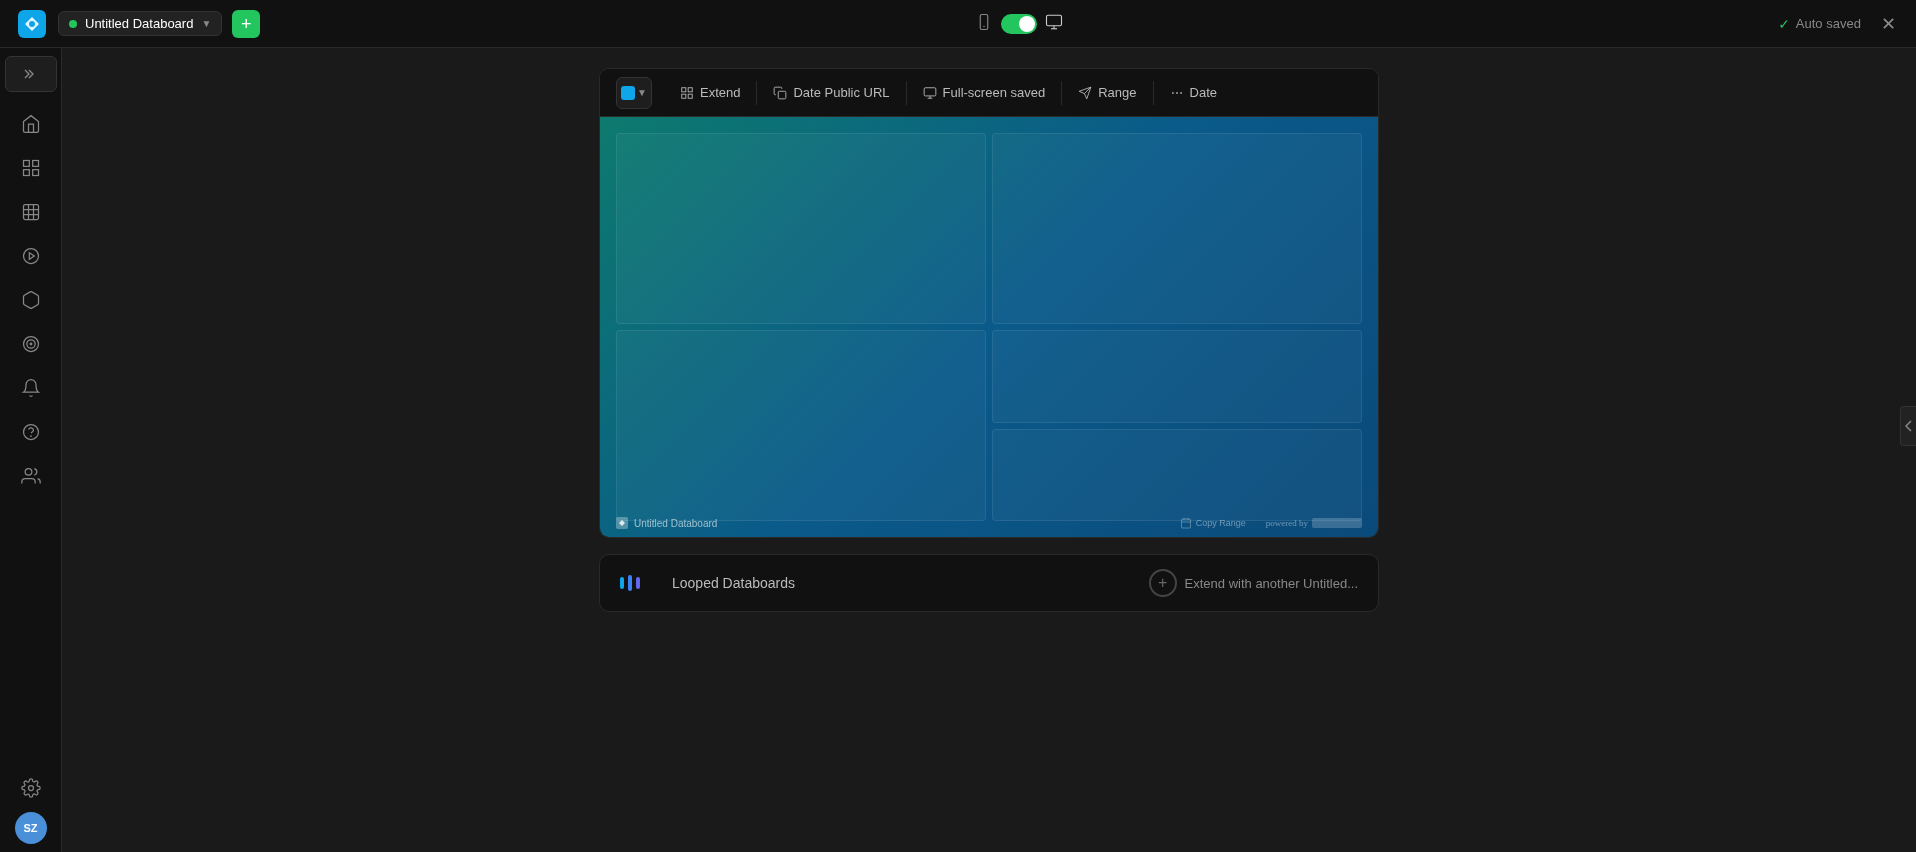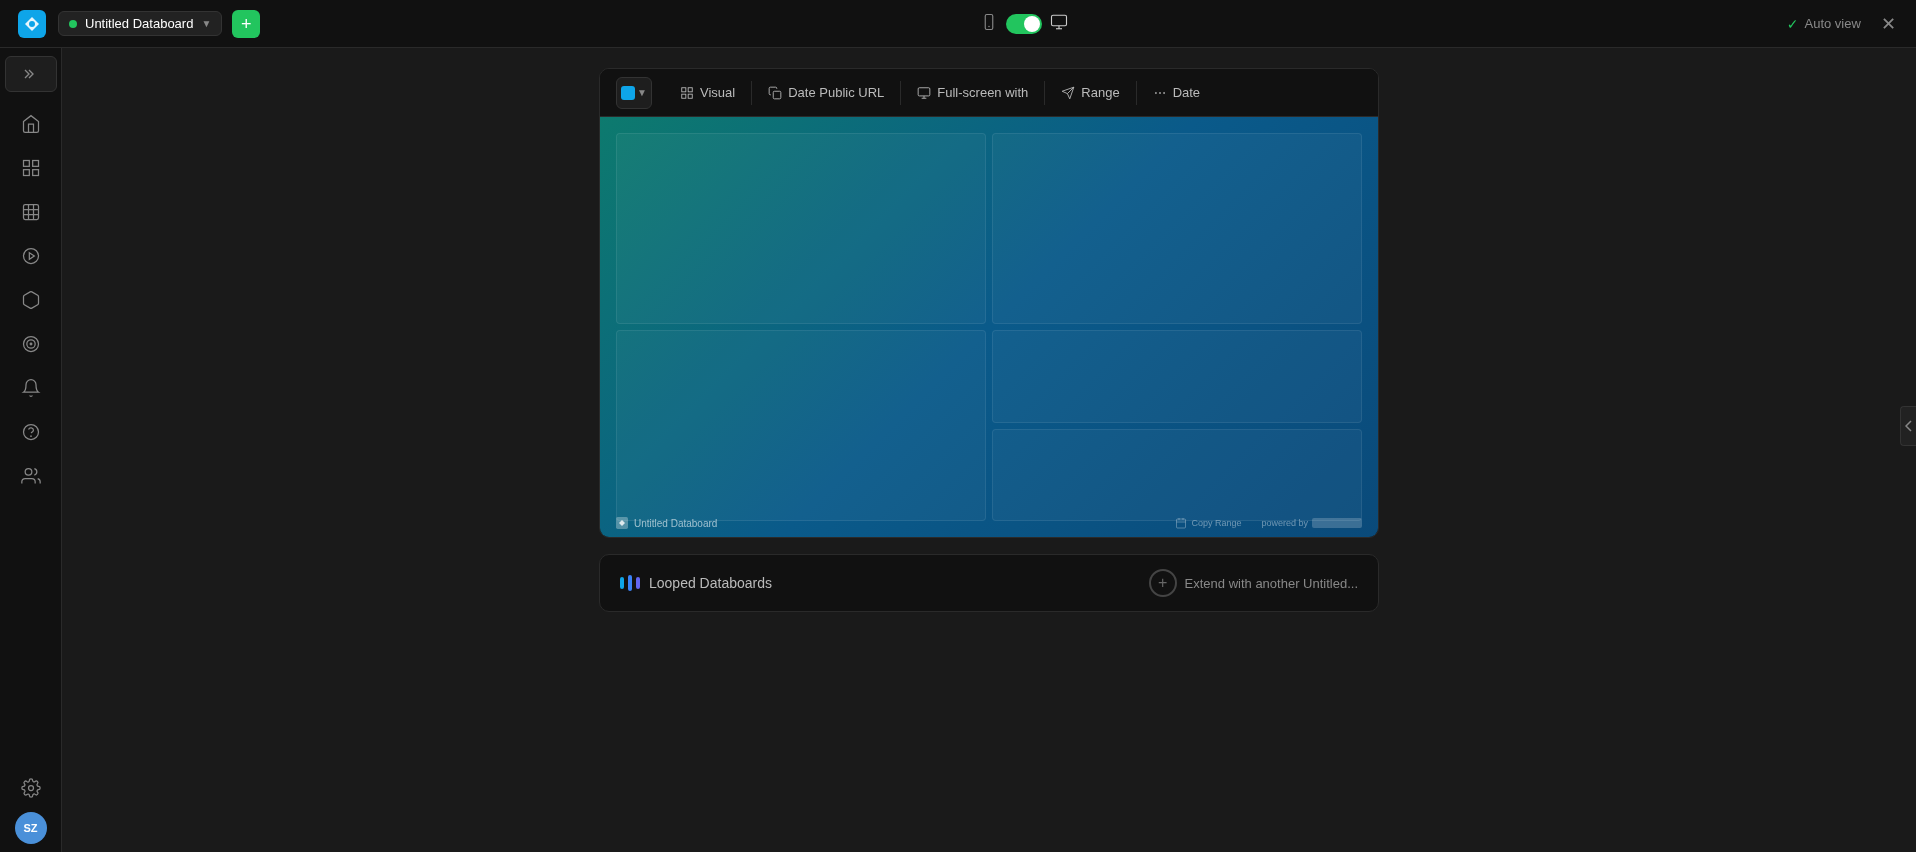--- a/index.html
+++ b/index.html
@@ -359,21 +359,21 @@
 
     
     .looped-card {
       width: 780px;
       background: #111;
       border: 1px solid #2a2a2a;
       border-radius: 10px;
       padding: 14px 20px;
       display: flex;
       align-items: center;
-      gap: 9px;
+      gap: 32px;
     }
     .looped-icon {
       display: flex;
       align-items: center;
       gap: 2px;
     }
     .looped-bar {
       width: 4px;
       border-radius: 2px;
     }
@@ -462,21 +462,21 @@
           <line x1="8" y1="21" x2="16" y2="21"></line>
           <line x1="12" y1="17" x2="12" y2="21"></line>
         </svg>
       </span>
     </div>
   </div>
 
   <div class="topbar-right">
     <div class="auto-saved">
       <span class="check-icon">✓</span>
-      <span>Auto view</span>
+      <span>Auto saved</span>
     </div>
     <button class="close-btn">✕</button>
   </div>
 </div>
 
 <div class="main-layout">
 
   <div class="sidebar">
     <div class="sidebar-expand">
       <svg width="16" height="16" viewBox="0 0 24 24" fill="none" stroke="#888" stroke-width="2">
@@ -565,42 +565,42 @@
           <span style="color:#888;font-size:10px;margin-left:2px;">▼</span>
         </div>
 
         <button class="tb-btn">
           <svg viewBox="0 0 24 24">
               <rect x="3" y="3" width="7" height="7"></rect>
               <rect x="14" y="3" width="7" height="7"></rect>
               <rect x="3" y="14" width="7" height="7"></rect>
               <rect x="14" y="14" width="7" height="7"></rect>
             </svg>
-          <span>Visual</span>
+          <span>Extend</span>
         </button>
 
         <div class="tb-sep"></div>
 
         <button class="tb-btn">
           <svg viewBox="0 0 24 24">
               <rect x="9" y="9" width="13" height="13" rx="2"></rect>
               <path d="M5 15H4a2 2 0 0 1-2-2V4a2 2 0 0 1 2-2h9a2 2 0 0 1 2 2v1"></path>
             </svg>
           <span>Date Public URL</span>
         </button>
 
         <div class="tb-sep"></div>
 
         <button class="tb-btn">
           <svg viewBox="0 0 24 24">
               <rect x="2" y="3" width="20" height="14" rx="2"></rect>
               <line x1="8" y1="21" x2="16" y2="21"></line>
               <line x1="12" y1="17" x2="12" y2="21"></line>
             </svg>
-          <span>Full-screen with</span>
+          <span>Full-screen saved</span>
         </button>
 
         <div class="tb-sep"></div>
 
         <button class="tb-btn">
           <svg viewBox="0 0 24 24">
               <line x1="22" y1="2" x2="11" y2="13"></line>
               <polygon points="22 2 15 22 11 13 2 9 22 2"></polygon>
             </svg>
           <span>Range</span>
@@ -637,21 +637,21 @@
             <span>Untitled Databoard</span>
           </div>
           <div class="preview-footer-right">
             <svg width="12" height="12" viewBox="0 0 24 24" fill="none" stroke="rgba(255,255,255,0.4)" stroke-width="1.5">
               <rect x="3" y="4" width="18" height="18" rx="2"></rect>
                 <line x1="16" y1="2" x2="16" y2="6"></line>
                 <line x1="8" y1="2" x2="8" y2="6"></line>
                 <line x1="3" y1="10" x2="21" y2="10"></line>
             </svg>
             <span>Copy Range</span>
-            <span style="margin-left:16px;">powered by</span>
+            <span style="margin-left:16px;font-family:Liberation Serif, serif;">powered by</span>
             <div class="powered-logo"></div>
           </div>
         </div>
       </div>
     </div>
 
     <div class="looped-card">
       <div class="looped-icon">
         <div class="looped-bar" style="height:12px;background:#0ea5e9;"></div>
         <div class="looped-bar" style="height:16px;background:#3b82f6;margin:0 2px;"></div>

